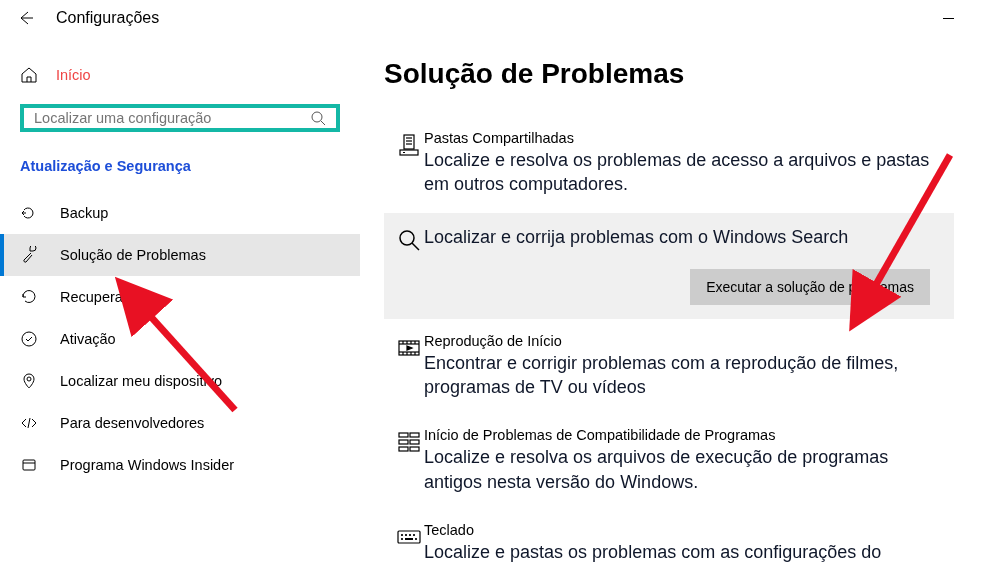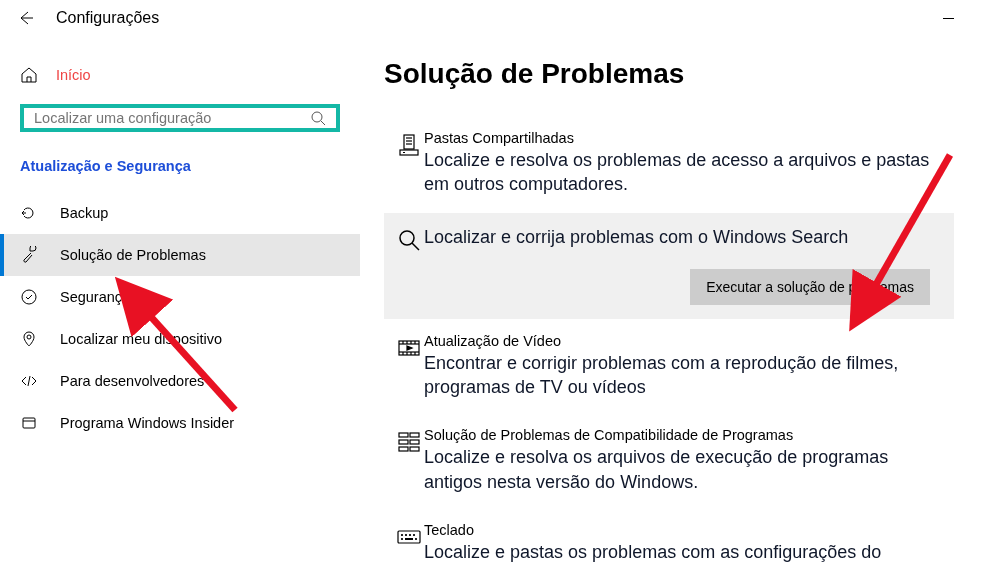--- a/index.html
+++ b/index.html
@@ -263,25 +263,34 @@
           <span class="nav-icon">
             <svg width="18" height="18" viewBox="0 0 18 18" fill="none" stroke="#000" stroke-width="1">
               <path d="M13 5 A3 3 0 1 0 10 2 L10 5 L13 5 M11 7 L4 14 A1.5 1.5 0 0 0 6 16 L12 9"></path>
             </svg>
           </span>
           <span>Solução de Problemas</span>
         </li>
         <li class="nav-item">
           <span class="nav-icon">
             <svg width="18" height="18" viewBox="0 0 18 18" fill="none" stroke="#000" stroke-width="1">
+              <path d="M3 9 A6 6 0 1 1 5 13"></path>
+              <path d="M3 6 L3 9 L6 9"></path>
+            </svg>
+          </span>
+          <span>Recuperação</span>
+        </li>
+        <li class="nav-item">
+          <span class="nav-icon">
+            <svg width="18" height="18" viewBox="0 0 18 18" fill="none" stroke="#000" stroke-width="1">
               <circle cx="9" cy="9" r="7"></circle>
               <path d="M6 9 L8 11 L12 7"></path>
             </svg>
           </span>
-          <span>Segurança</span>
+          <span>Ativação</span>
         </li>
         <li class="nav-item">
           <span class="nav-icon">
             <svg width="18" height="18" viewBox="0 0 18 18" fill="none" stroke="#000" stroke-width="1">
               <path d="M9 2 A5 5 0 0 1 14 7 C14 11 9 16 9 16 C9 16 4 11 4 7 A5 5 0 0 1 9 2 Z"></path>
               <circle cx="9" cy="7" r="2"></circle>
             </svg>
           </span>
           <span>Localizar meu dispositivo</span>
         </li>
@@ -351,38 +360,38 @@
             <line x1="15" y1="6" x2="15" y2="9"></line>
             <line x1="19" y1="6" x2="19" y2="9"></line>
             <line x1="7" y1="17" x2="7" y2="20"></line>
             <line x1="11" y1="17" x2="11" y2="20"></line>
             <line x1="15" y1="17" x2="15" y2="20"></line>
             <line x1="19" y1="17" x2="19" y2="20"></line>
             <path d="M11 11 L16 13 L11 15 Z" fill="#000"></path>
           </svg>
         </span>
         <div class="ts-content">
-          <div class="ts-title">Atualização de Vídeo</div>
+          <div class="ts-title">Reprodução de Início</div>
           <div class="ts-desc">Encontrar e corrigir problemas com a reprodução de filmes, programas de TV ou vídeos</div>
         </div>
       </div>
 
       <div class="troubleshooter-item">
         <span class="ts-icon">
           <svg width="26" height="26" viewBox="0 0 26 26" fill="none" stroke="#000" stroke-width="1.2">
             <rect x="3" y="4" width="9" height="4"></rect>
             <rect x="14" y="4" width="9" height="4"></rect>
             <rect x="3" y="11" width="9" height="4"></rect>
             <rect x="14" y="11" width="9" height="4"></rect>
             <rect x="3" y="18" width="9" height="4"></rect>
             <rect x="14" y="18" width="9" height="4"></rect>
           </svg>
         </span>
         <div class="ts-content">
-          <div class="ts-title">Solução de Problemas de Compatibilidade de Programas</div>
+          <div class="ts-title">Início de Problemas de Compatibilidade de Programas</div>
           <div class="ts-desc">Localize e resolva os arquivos de execução de programas antigos nesta versão do Windows.</div>
         </div>
       </div>
 
       <div class="troubleshooter-item">
         <span class="ts-icon">
           <svg width="26" height="26" viewBox="0 0 26 26" fill="none" stroke="#000" stroke-width="1.2">
             <rect x="2" y="7" width="22" height="12" rx="1"></rect>
             <circle cx="6" cy="11" r="0.5" fill="#000"></circle>
             <circle cx="10" cy="11" r="0.5" fill="#000"></circle>

